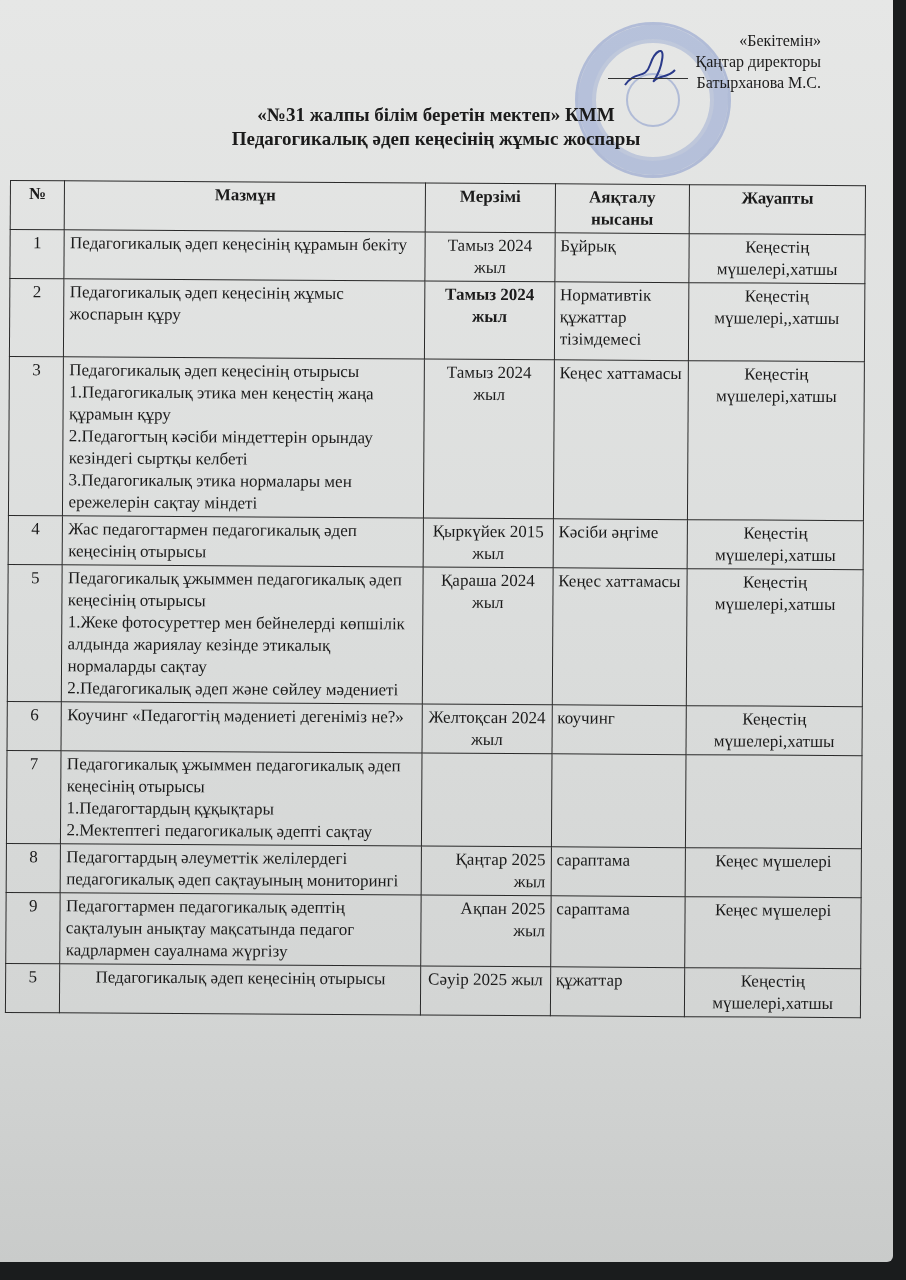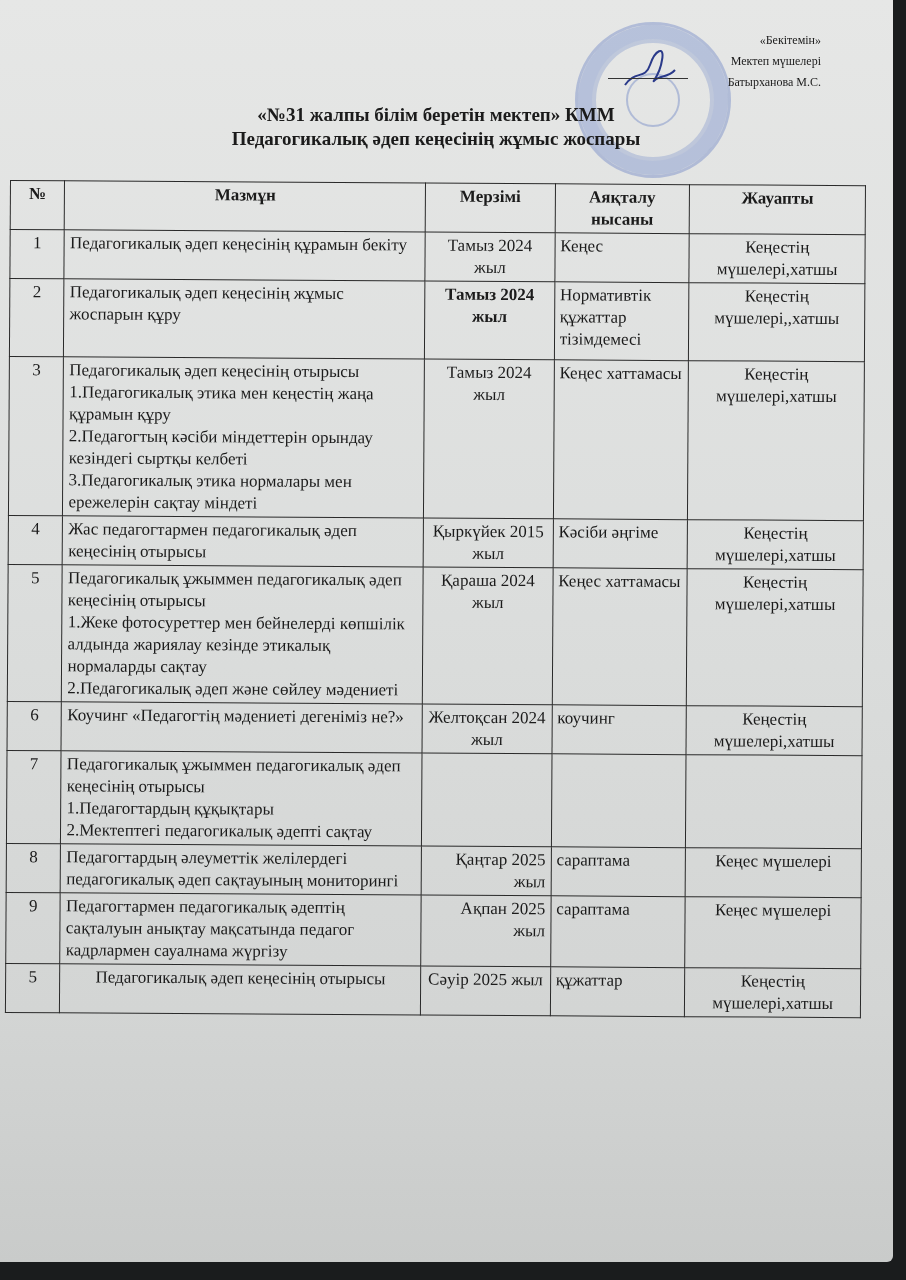--- a/index.html
+++ b/index.html
@@ -11,21 +11,21 @@
     position:relative;
   }
   .paper {
     position:absolute; left:0; top:0;
     width:893px; height:1262px;
     background:linear-gradient(180deg,#e6e7e6 0%,#dcdedd 45%,#d3d5d4 80%,#c9cbca 100%);
     border-bottom-right-radius:6px;
   }
   .approval {
     position:absolute; right:72px; top:30px;
-    text-align:right; font-size:12px; line-height:21px;
+    text-align:right; font-size:16px; line-height:21px;
   }
   .approval div { white-space:nowrap; }
   .sign-line { position:absolute; right:205px; top:78px; width:80px; height:1px; background:#333; }
   .stamp {
     position:absolute; left:575px; top:22px; width:150px; height:150px;
     border-radius:50%; border:3px solid rgba(80,110,190,0.35);
     box-shadow: inset 0 0 0 14px rgba(120,150,210,0.12), inset 0 0 0 18px rgba(80,110,190,0.25);
   }
   .stamp-inner {
     position:absolute; left:48px; top:48px; width:50px; height:50px; border-radius:50%;
@@ -62,21 +62,21 @@
 
   <div class="stamp">
       <div class="stamp-inner"></div>
     </div>
   <svg class="signature" viewBox="0 0 60 55">
     <path d="M5 45 C15 30, 25 40, 30 25 C35 10, 45 5, 42 20 C40 35, 30 45, 35 40 C40 35, 48 38, 55 30" stroke="#2a3a8a" stroke-width="2" fill="none"></path>
   </svg>
 
   <div class="approval">
     <div>«Бекітемін»</div>
-    <div>Мектеп мүшелері</div>
+    <div>Қаңтар директоры</div>
     <div>Батырханова М.С.</div>
   </div>
   <div class="sign-line"></div>
 
   <div class="title">
     <div>«№31 жалпы білім беретін мектеп» КММ</div>
     <div>Педагогикалық әдеп кеңесінің жұмыс жоспары</div>
   </div>
 
   <table>
@@ -89,21 +89,21 @@
         <th class="c-resp">Жауапты</th>
       </tr>
     </thead>
     <tbody>
       <tr>
         <td class="c-num">1</td>
         <td class="c-content">
             <span class="sub">Педагогикалық әдеп кеңесінің құрамын бекіту</span>
           </td>
         <td class="c-date">Тамыз 2024 жыл</td>
-        <td class="c-form">Кеңес</td>
+        <td class="c-form">Бұйрық</td>
         <td class="c-resp">Кеңестің мүшелері,хатшы</td>
       </tr>
       <tr style="height:78px">
         <td class="c-num">2</td>
         <td class="c-content">
             <span class="sub">Педагогикалық әдеп кеңесінің жұмыс жоспарын құру</span>
           </td>
         <td class="c-date bold">Тамыз 2024 жыл</td>
         <td class="c-form">Нормативтік құжаттар тізімдемесі</td>
         <td class="c-resp">Кеңестің мүшелері,,хатшы</td>

